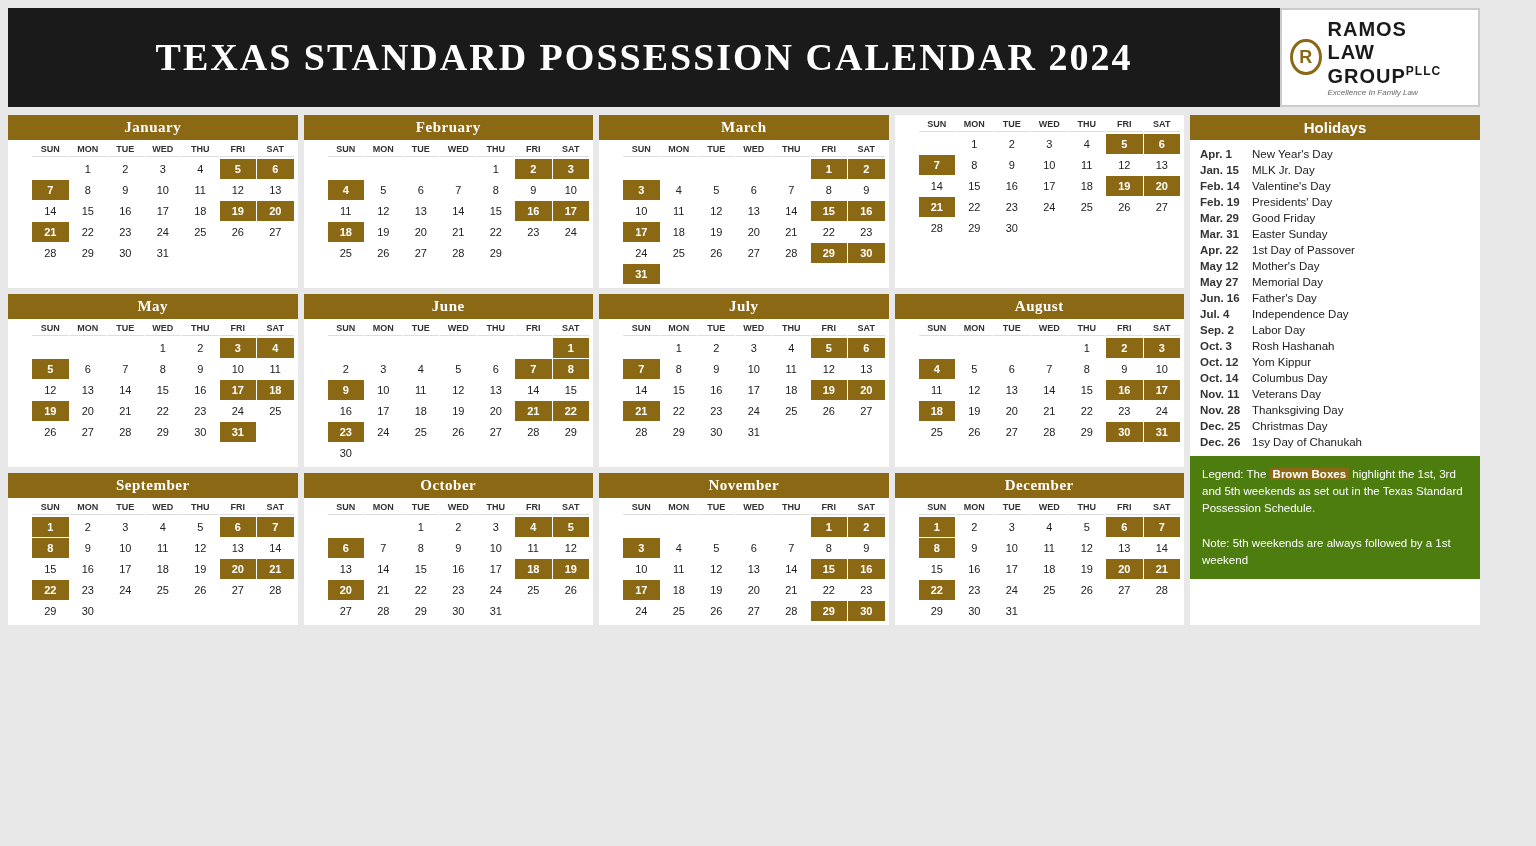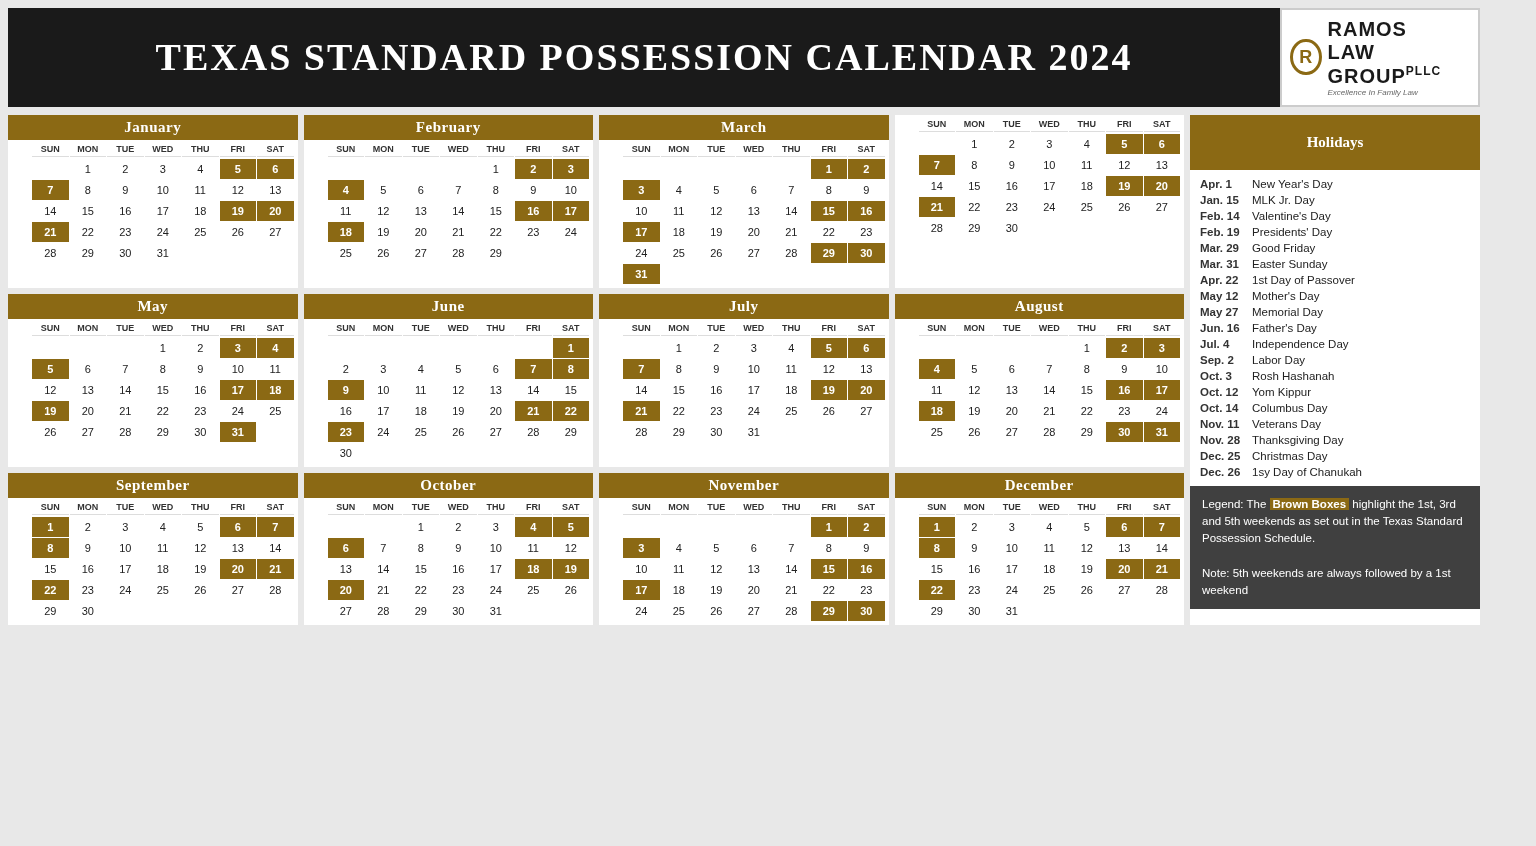--- a/index.html
+++ b/index.html
@@ -141,22 +141,22 @@
       background: white;
       grid-row: 1 / 4;
       grid-column: 5;
     }
     .holidays-header {
       background: #8B6914;
       color: white;
       text-align: center;
       font-size: 15px;
       font-weight: bold;
-      padding: 19px 0;
-      font-family: Liberation Serif, serif;
+      padding: 4px 0;
+      font-family: Liberation Sans, sans-serif;
     }
     .holidays-list {
       padding: 6px 10px;
     }
     .holiday-row {
       display: flex;
       gap: 8px;
       font-size: 11.5px;
       padding: 2px 0;
       color: #222;
@@ -164,21 +164,21 @@
     .holiday-date {
       min-width: 44px;
       font-weight: bold;
       color: #333;
     }
     .holiday-name {
       color: #222;
     }
     
     .legend-box {
-      background: #404040;
+      background: #4d7c0f;
       color: white;
       padding: 10px 12px;
       font-size: 11.5px;
       line-height: 1.5;
     }
     .legend-box .brown-highlight {
       background: #8B6914;
       color: white;
       padding: 0 3px;
       font-weight: bold;

